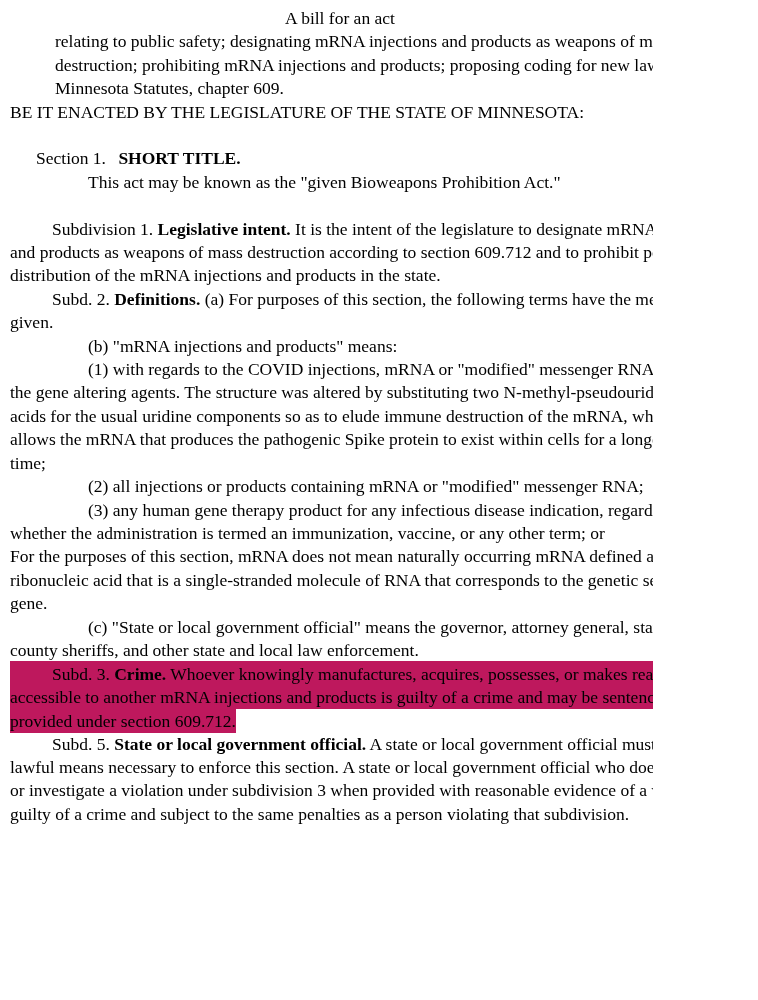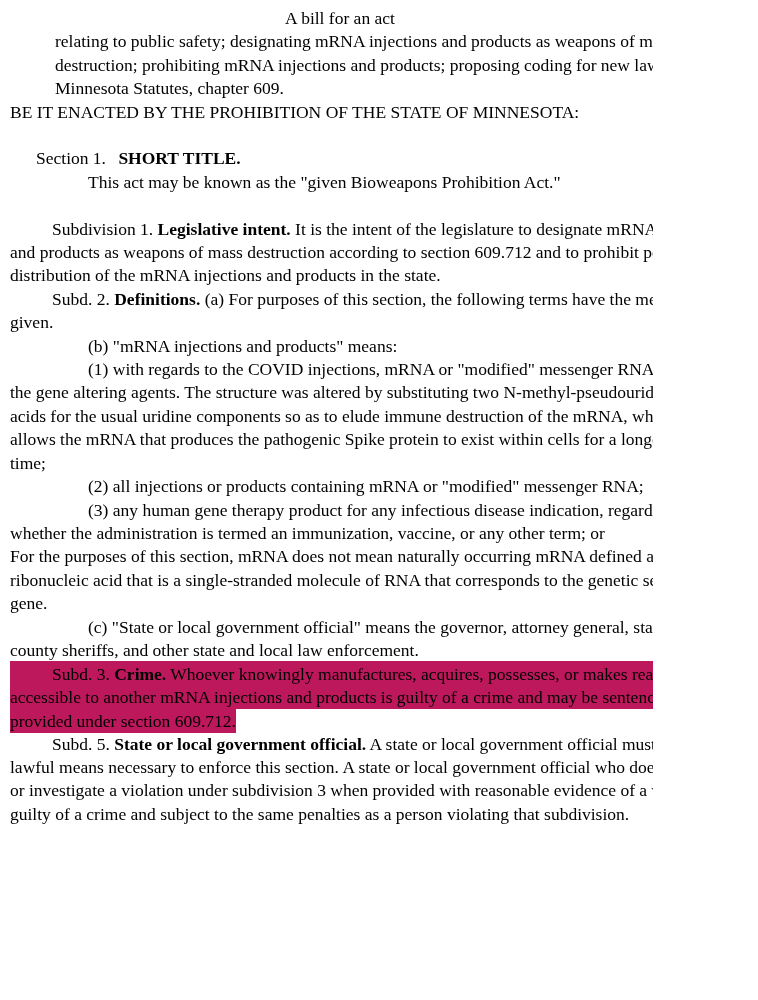--- a/index.html
+++ b/index.html
@@ -53,21 +53,21 @@
 </head>
 <body>
 
 <div class="page">
   <div class="doc">
 
     <p class="bill-title">A bill for an act</p>
 
     <p class="preamble">relating to public safety; designating mRNA injections and products as weapons of mass destruction; prohibiting mRNA injections and products; proposing coding for new law in Minnesota Statutes, chapter 609.</p>
 
-    <p>BE IT ENACTED BY THE PROHIBITION OF THE STATE OF MINNESOTA:</p>
+    <p>BE IT ENACTED BY THE LEGISLATURE OF THE STATE OF MINNESOTA:</p>
 
     <div class="blank-line"></div>
 
     <p class="ind-section"><span>Section 1.</span><span class="gap-8"></span> <span class="u b">SHORT TITLE.</span></p>
 
     <p class="ind-clause u">This act may be known as the "given Bioweapons Prohibition Act."</p>
 
     <div class="blank-line"></div>
 
 

